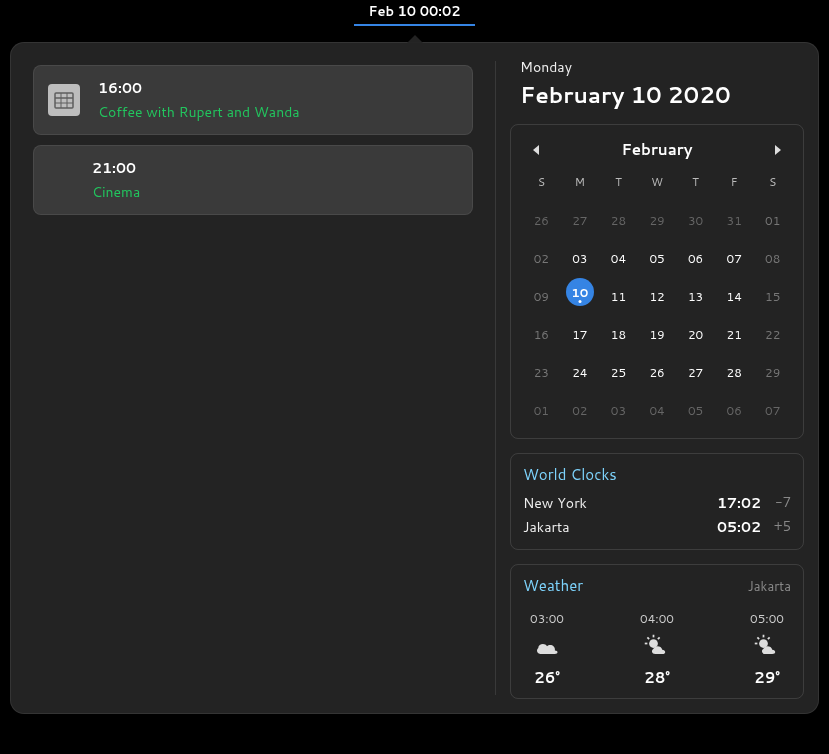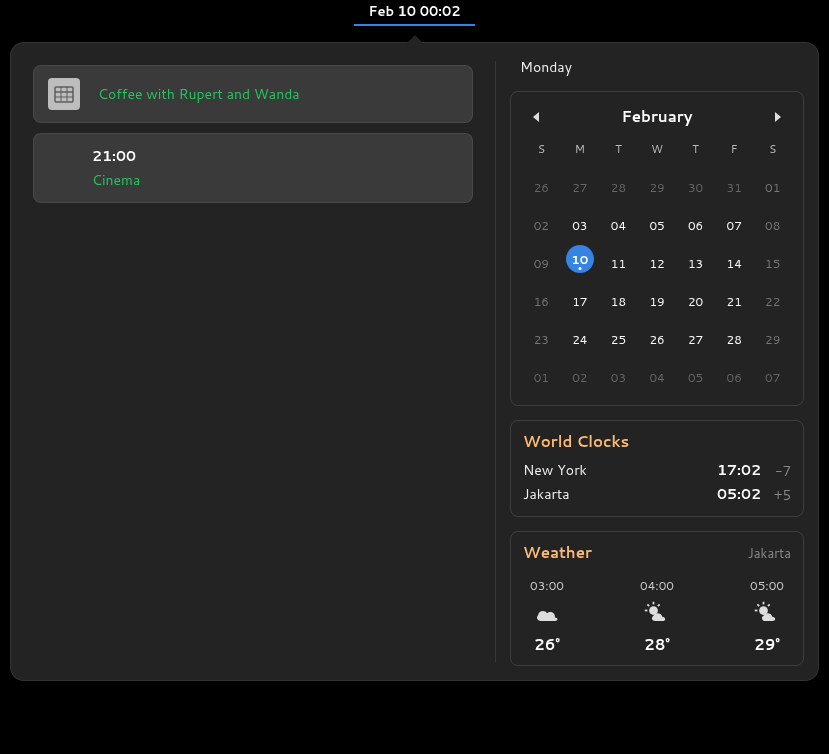--- a/index.html
+++ b/index.html
@@ -176,23 +176,23 @@
 .cal-cell.today::after {
   content: "";
   position: absolute;
   bottom: 3px;
   left: 50%;
   transform: translateX(-50%);
   width: 3px; height: 3px;
   background: #fff;
   border-radius: 50%;
 }
-.section-title { font-size: 15px; font-weight: 700; color: #fdba74; margin-bottom: 6px; }
+.section-title { font-size: 15px; font-weight: 400; color: #7dd3fc; margin-bottom: 6px; }
 .clock-row {
-  display: flex; align-items: flex-end;
+  display: flex; align-items: flex-start;
   font-size: 14px;
   padding: 2px 0;
 }
 .clock-city { flex: 1; color: #eee; }
 .clock-time { font-weight: 700; color: #fff; width: 56px; text-align: right; }
 .clock-off { width: 30px; text-align: right; color: #888; font-size: 13px; }
 .weather-head { display: flex; justify-content: space-between; align-items: baseline; }
 .weather-loc { font-size: 13px; color: #888; }
 .forecast-row { display: flex; justify-content: space-between; margin-top: 8px; }
 .fc-col { display: flex; flex-direction: column; align-items: center; gap: 6px; width: 48px; }
@@ -216,38 +216,40 @@
             <div class="event-icon">
               <svg width="20" height="20" viewBox="0 0 20 20">
                 <rect x="1" y="3" width="18" height="15" rx="1" fill="none" stroke="#5e5e5e" stroke-width="1.5"></rect>
                 <line x1="1" y1="8" x2="19" y2="8" stroke="#5e5e5e" stroke-width="1.5"></line>
                 <line x1="7" y1="3" x2="7" y2="18" stroke="#5e5e5e" stroke-width="1"></line>
                 <line x1="13" y1="3" x2="13" y2="18" stroke="#5e5e5e" stroke-width="1"></line>
                 <line x1="1" y1="13" x2="19" y2="13" stroke="#5e5e5e" stroke-width="1"></line>
               </svg>
             </div>
             <div>
+              <div class="event-time">16:00</div>
               <div class="event-desc">Coffee with Rupert and Wanda</div>
             </div>
           </div>
           <div class="event event-no-icon">
             <div>
               <div class="event-time">21:00</div>
               <div class="event-desc">Cinema</div>
             </div>
           </div>
         </div>
   </div>
 
   <div class="divider"></div>
 
   <div class="right-col">
 
     <div class="date-head">
       <div class="date-day">Monday</div>
+      <div class="date-full">February 10 2020</div>
     </div>
 
     <div class="card">
       <div class="cal-head">
         <div class="cal-nav">
           <svg width="8" height="10" viewBox="0 0 8 10">
                 <path d="M6 0 L0 5 L6 10 Z" fill="#ddd"></path>
               </svg>
         </div>
         <div class="cal-title">February</div>

